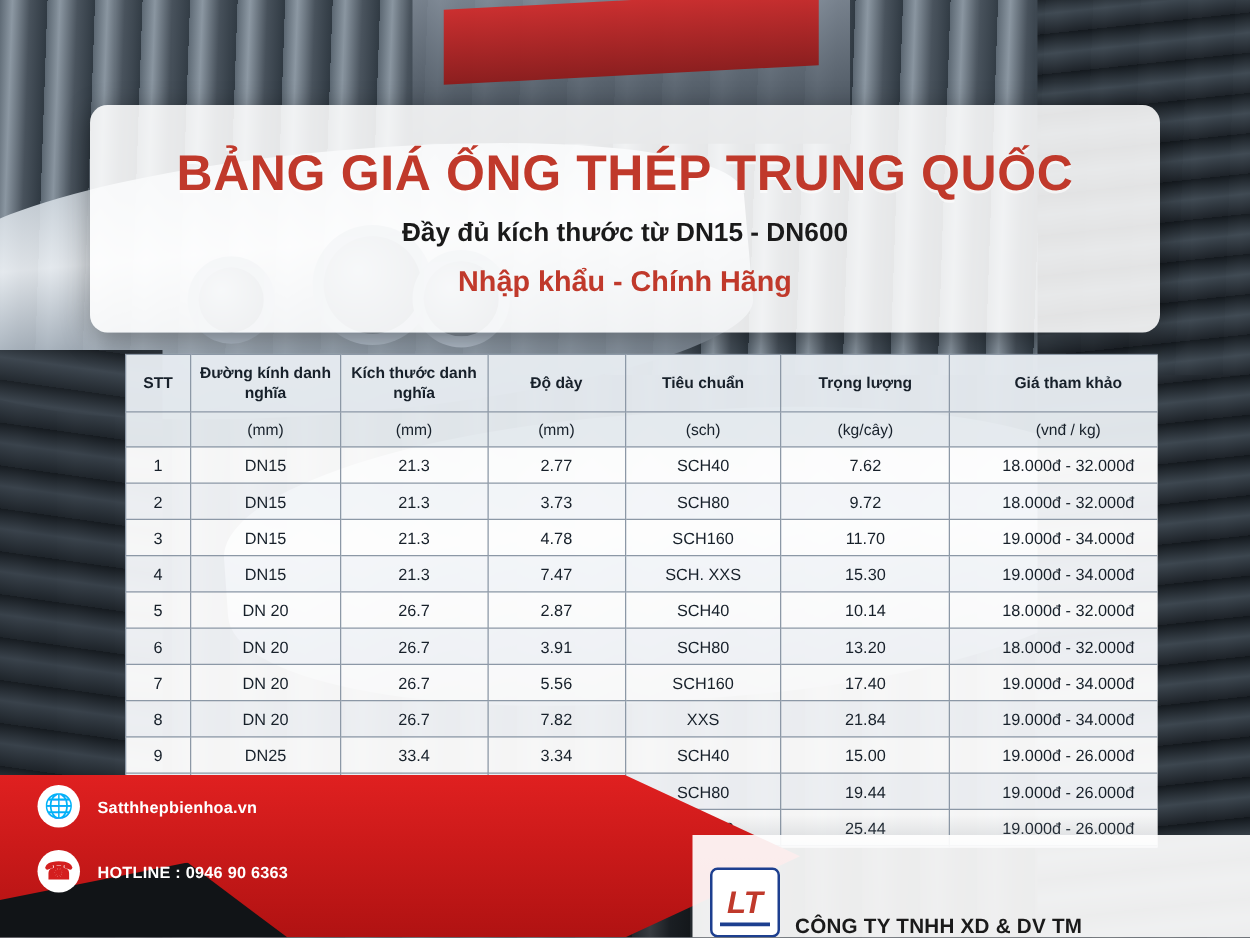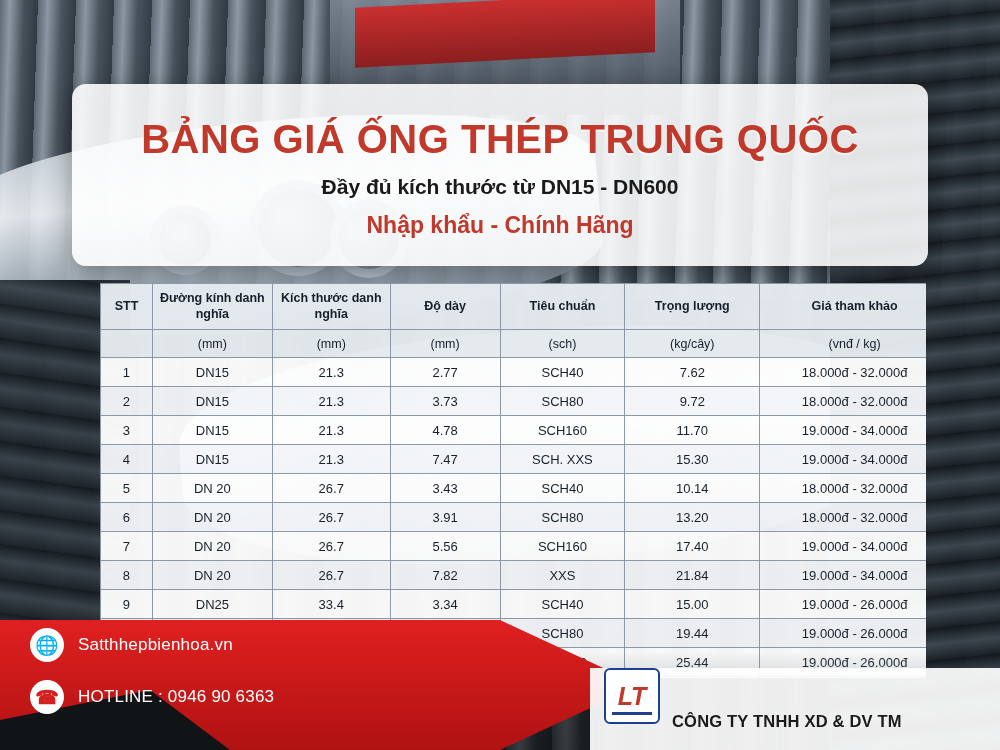--- a/index.html
+++ b/index.html
@@ -154,27 +154,27 @@
     color: #fff;
   }
   .contact-web { left: 30px; bottom: 88px; }
   .contact-tel { left: 30px; bottom: 36px; }
   .c-icon {
     width: 34px; height: 34px; border-radius: 50%;
     background: #fff; color: #d41f1f;
     display: flex; align-items: center; justify-content: center;
     font-size: 19px; font-weight: 700;
   }
-  .c-text { font-size: 17px; font-weight: 400; letter-spacing: .2px; }
+  .c-text { font-size: 13px; font-weight: 700; letter-spacing: .2px; }
 
   
   .logo-block {
-    position: absolute; right: 0; bottom: 0; width: 410px; height: 82px;
+    position: absolute; right: 0; bottom: 0; width: 446px; height: 82px;
     background: rgba(255,255,255,0.92);
-    display: flex; align-items: flex-start; padding-left: 14px; gap: 12px;
+    display: flex; align-items: flex-end; padding-left: 14px; gap: 12px;
   }
   .logo-mark {
     width: 56px; height: 56px; border-radius: 6px;
     border: 2px solid #1d3f8f;
     background: #fff;
     display: flex; align-items: center; justify-content: center;
     color: #c0392b; font-size: 25px; font-weight: 700; font-style: italic;
     position: relative;
   }
   .logo-mark::after {
@@ -264,21 +264,21 @@
             <td>21.3</td>
             <td>7.47</td>
             <td>SCH. XXS</td>
             <td>15.30</td>
             <td>19.000đ - 34.000đ</td>
           </tr>
           <tr>
             <td>5</td>
             <td>DN 20</td>
             <td>26.7</td>
-            <td>3.43</td>
+            <td>2.87</td>
             <td>SCH40</td>
             <td>10.14</td>
             <td>18.000đ - 32.000đ</td>
           </tr>
           <tr>
             <td>6</td>
             <td>DN 20</td>
             <td>26.7</td>
             <td>3.91</td>
             <td>SCH80</td>

